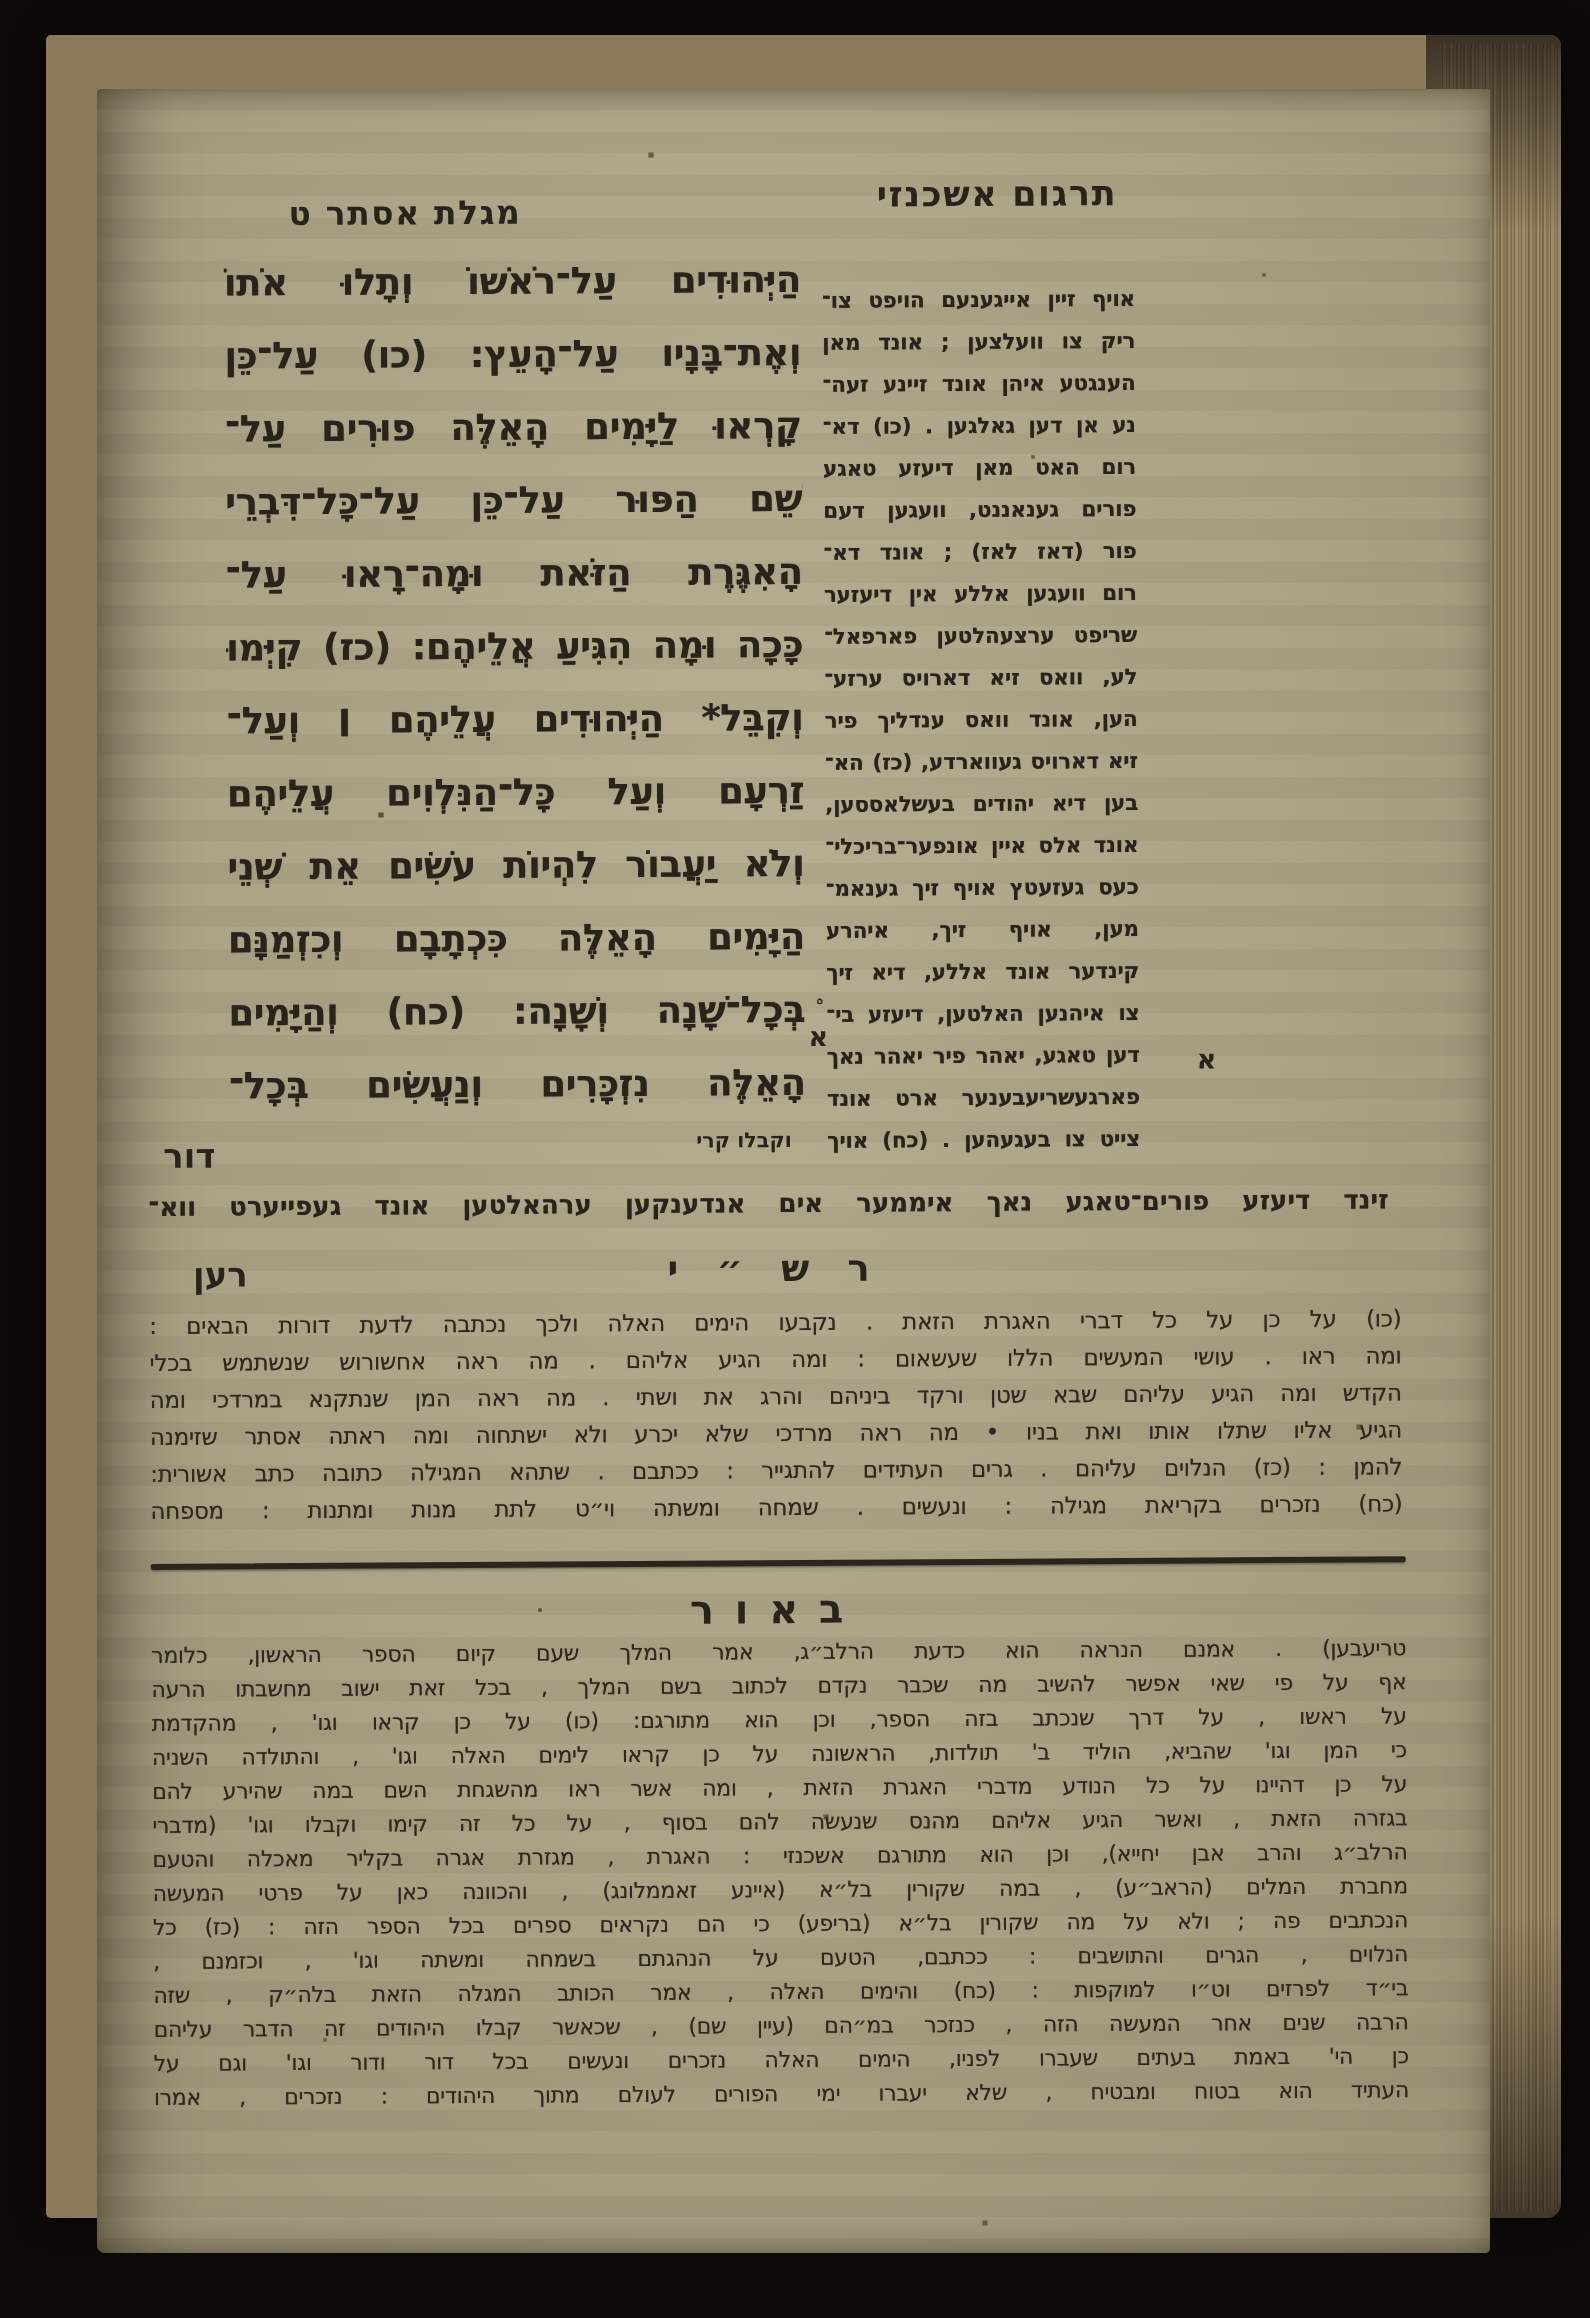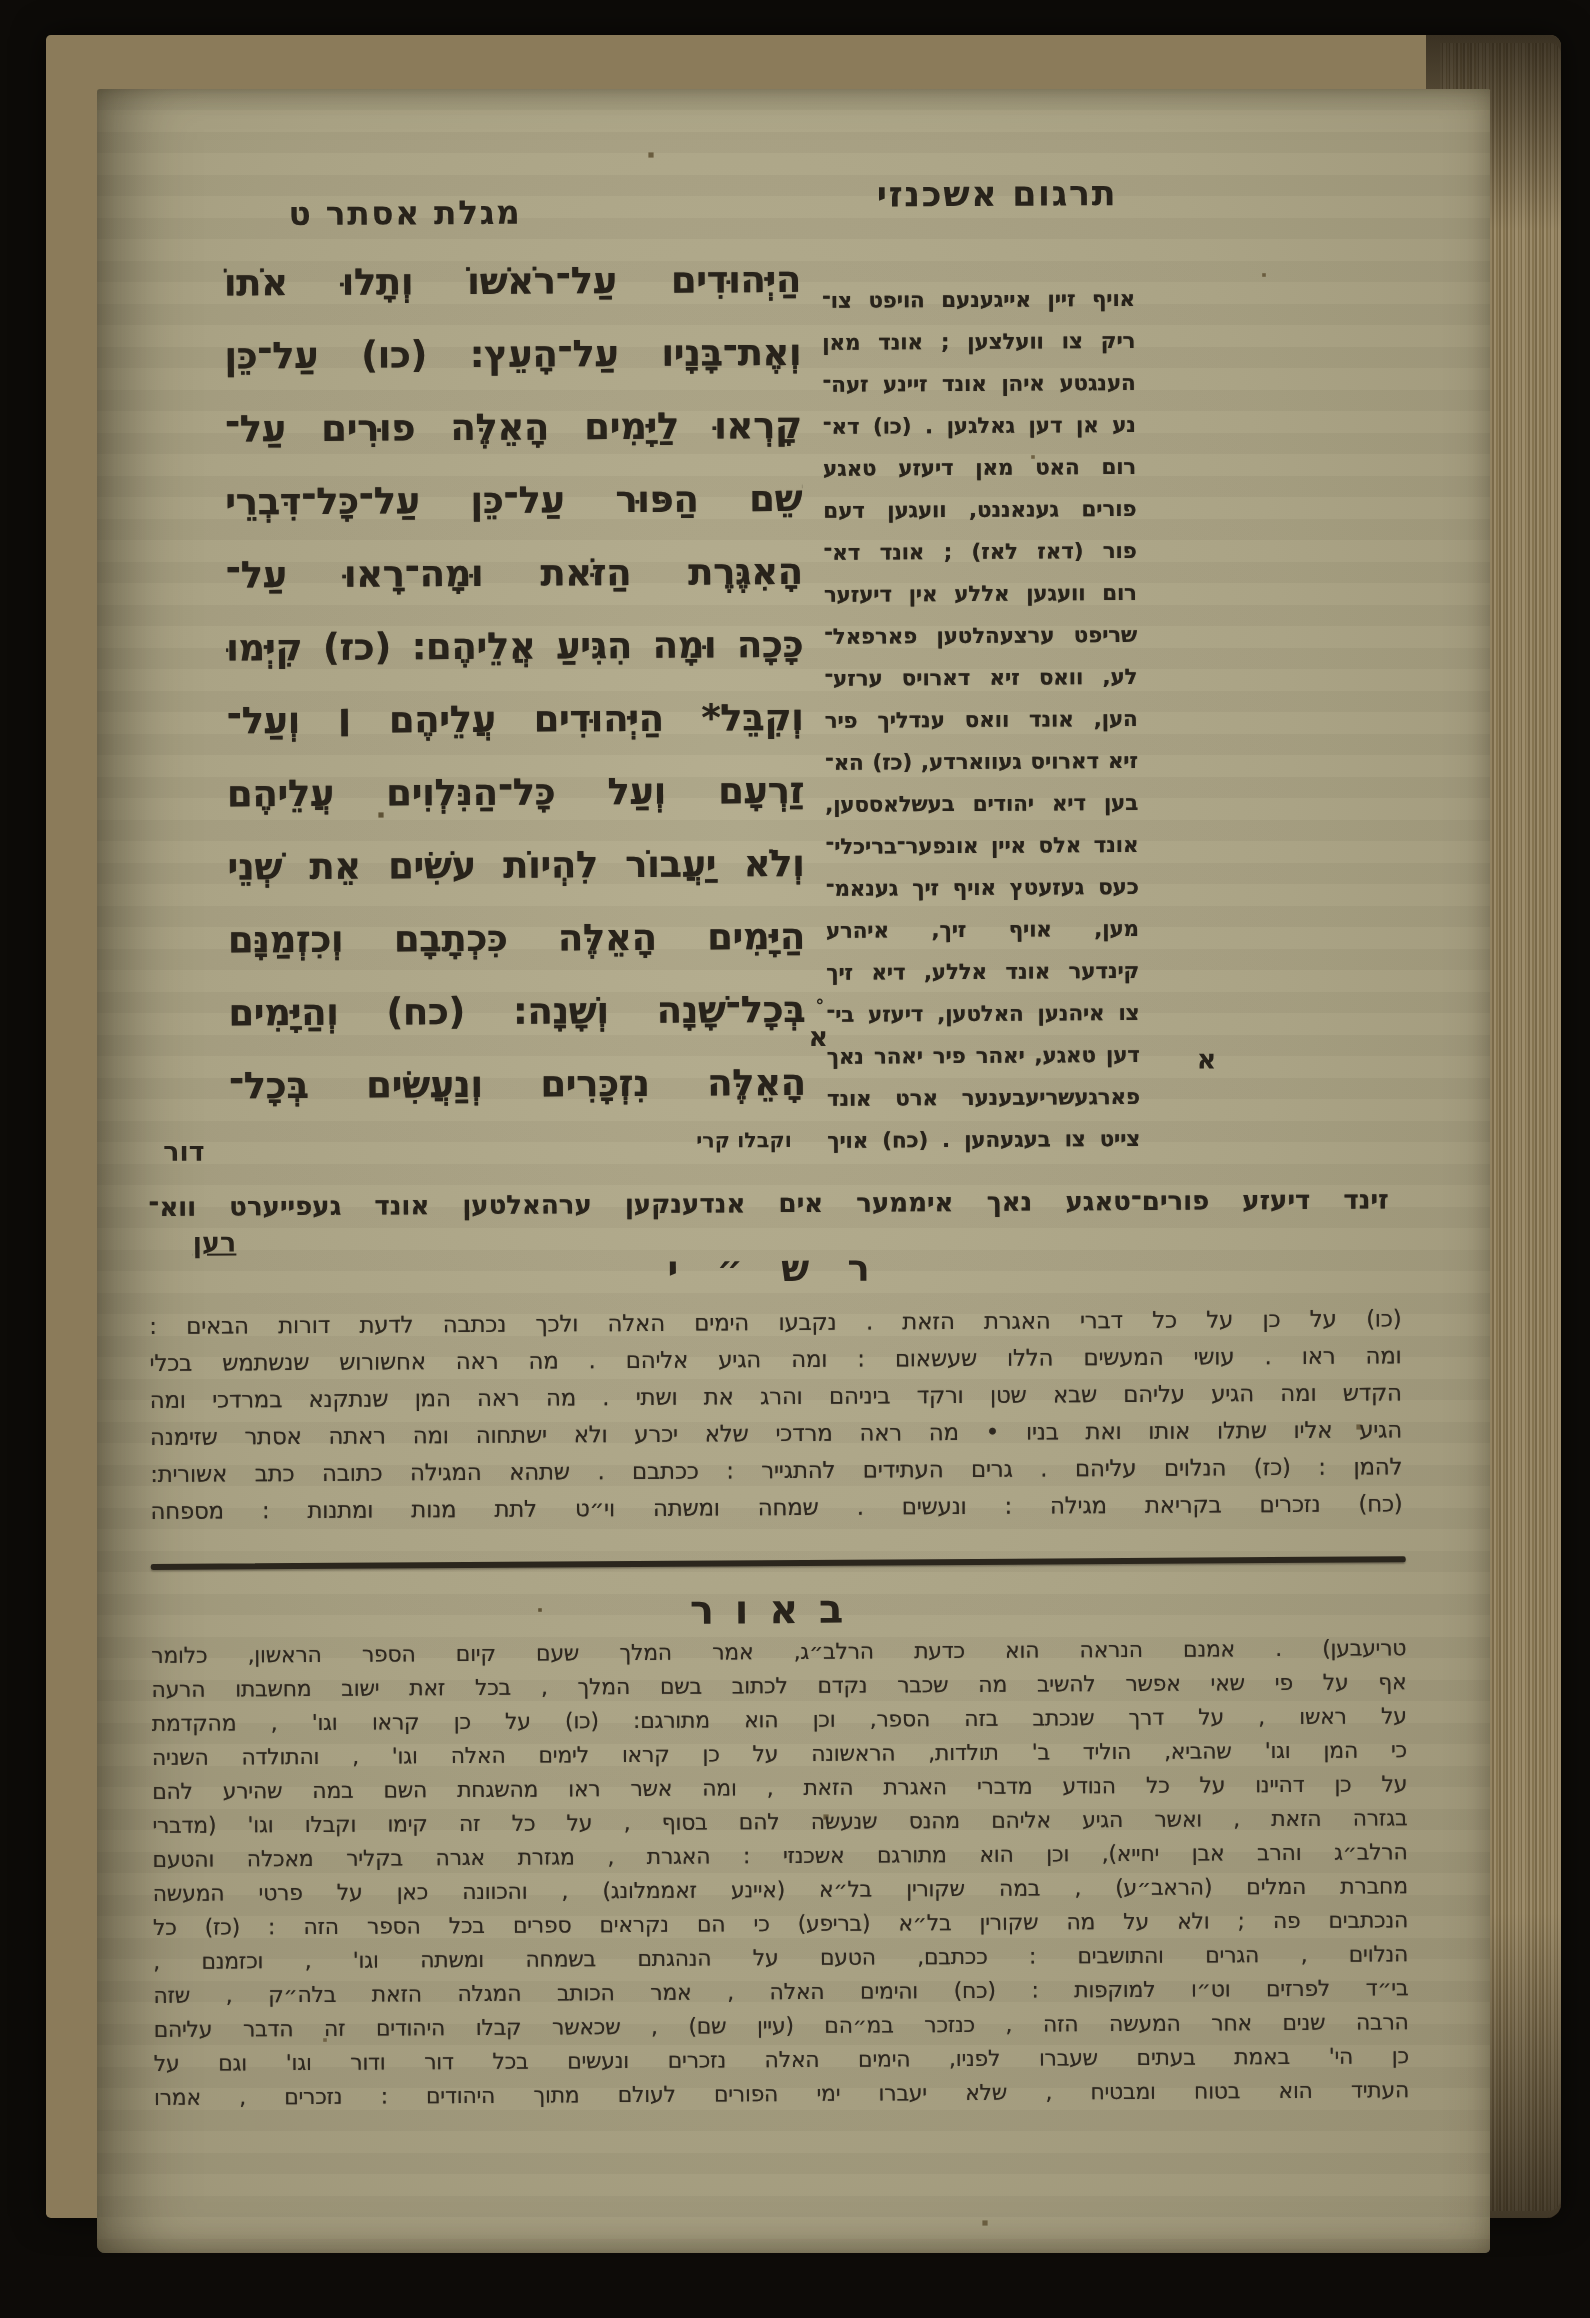--- a/index.html
+++ b/index.html
@@ -34,28 +34,28 @@
   
   .content{position:absolute;inset:0;transform:rotate(-0.35deg);transform-origin:50% 48%;
     color:#28231b;direction:rtl;}
   .jline{direction:rtl;text-align:justify;text-align-last:justify;overflow:hidden;
     white-space:nowrap;text-shadow:0 0 0.8px rgba(35,28,16,.55);}
   .hdr{position:absolute;font-weight:bold;text-align:center;letter-spacing:1.6px;}
   
   .mikra{position:absolute;left:229px;top:243px;width:577px;}
   .m-line{height:73px;line-height:73px;font-size:37px;font-weight:bold;letter-spacing:-0.4px;}
   .qere{position:absolute;left:696px;top:1128px;font-size:20.7px;font-weight:bold;}
-  .catchword{position:absolute;left:163px;top:1132px;font-size:27px;font-weight:bold;}
+  .catchword{position:absolute;left:163px;top:1132px;font-size:34px;font-weight:bold;}
   .marker{position:absolute;font-weight:bold;}
   
   .targum{position:absolute;left:827px;top:280px;width:313px;}
   .t-line{height:42px;line-height:42px;font-size:21.5px;font-weight:bold;letter-spacing:-0.2px;}
   .t-overflow{position:absolute;left:148px;top:1182px;width:1240px;height:43px;line-height:43px;
     font-size:26px;font-weight:bold;}
-  .t-cont{position:absolute;left:192px;top:1223px;font-size:27px;font-weight:bold;text-decoration:underline;}
+  .t-cont{position:absolute;left:192px;top:1251px;font-size:34px;font-weight:bold;}
   
   .rashi-title{left:148px;top:1247px;width:1252px;font-size:37px;letter-spacing:12.7px;}
   .rashi{position:absolute;left:148px;top:1304px;width:1252px;}
   .r-line{height:37px;line-height:37px;font-size:23px;letter-spacing:-0.3px;color:#2e2820;}
   .rule{position:absolute;left:148px;top:1560px;width:1255px;height:5.6px;background:#2b261d;
     border-radius:2.4px;box-shadow:0 1.6px 1.6px rgba(43,38,29,.35);}
   
   .biur-title{left:148px;top:1586px;width:1252px;font-size:40px;letter-spacing:20.7px;}
   .biur{position:absolute;left:148px;top:1635px;width:1255px;}
   .b-line{height:34px;line-height:34px;font-size:22px;letter-spacing:-0.3px;color:#2e2820;}

